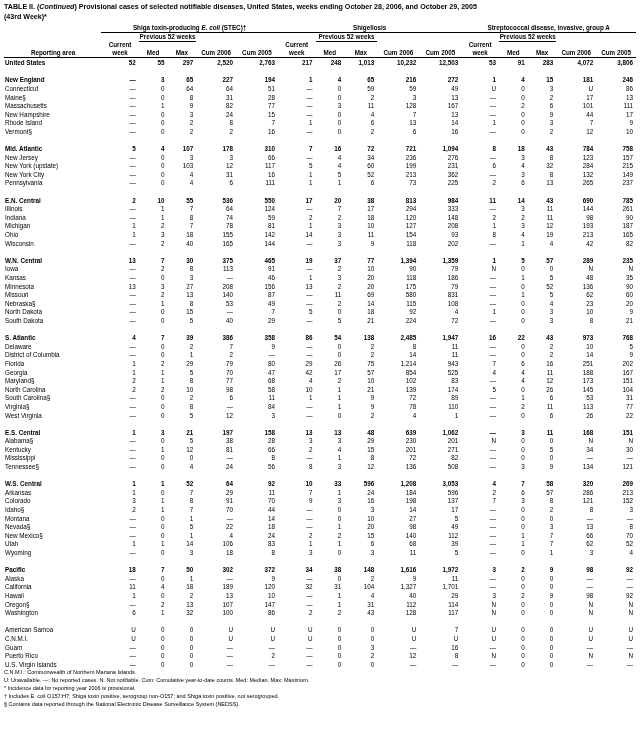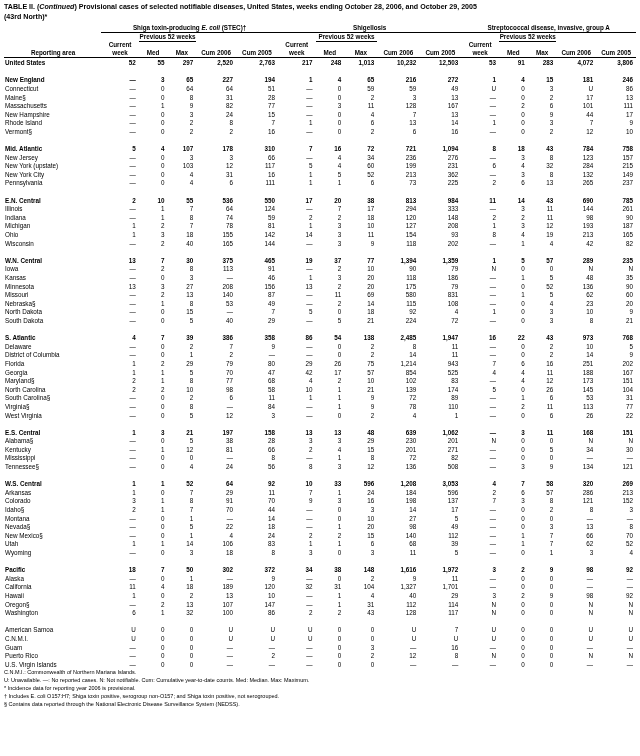--- a/index.html
+++ b/index.html
@@ -19,21 +19,21 @@
   tbody tr{height:8.6px;}
   .sec-sp td{height:4px;}
   .fn{font-size:5.5px;line-height:1.45;padding-top:1px;}
 </style>
 </head>
 <body>
 
 <div class="page">
   <div class="title">
     <span>TABLE II. (</span><span class="ital">Continued</span><span>) Provisional cases of selected notifiable diseases, United States, weeks ending October 28, 2006, and October 29, 2005</span><br>
-    <span>(43rd North)*</span>
+    <span>(43rd Week)*</span>
   </div>
 
   <table>
     <colgroup>
       <col style="width:88px">
       <col style="width:34px">
         <col style="width:26px">
         <col style="width:26px">
         <col style="width:36px">
         <col style="width:38px">

